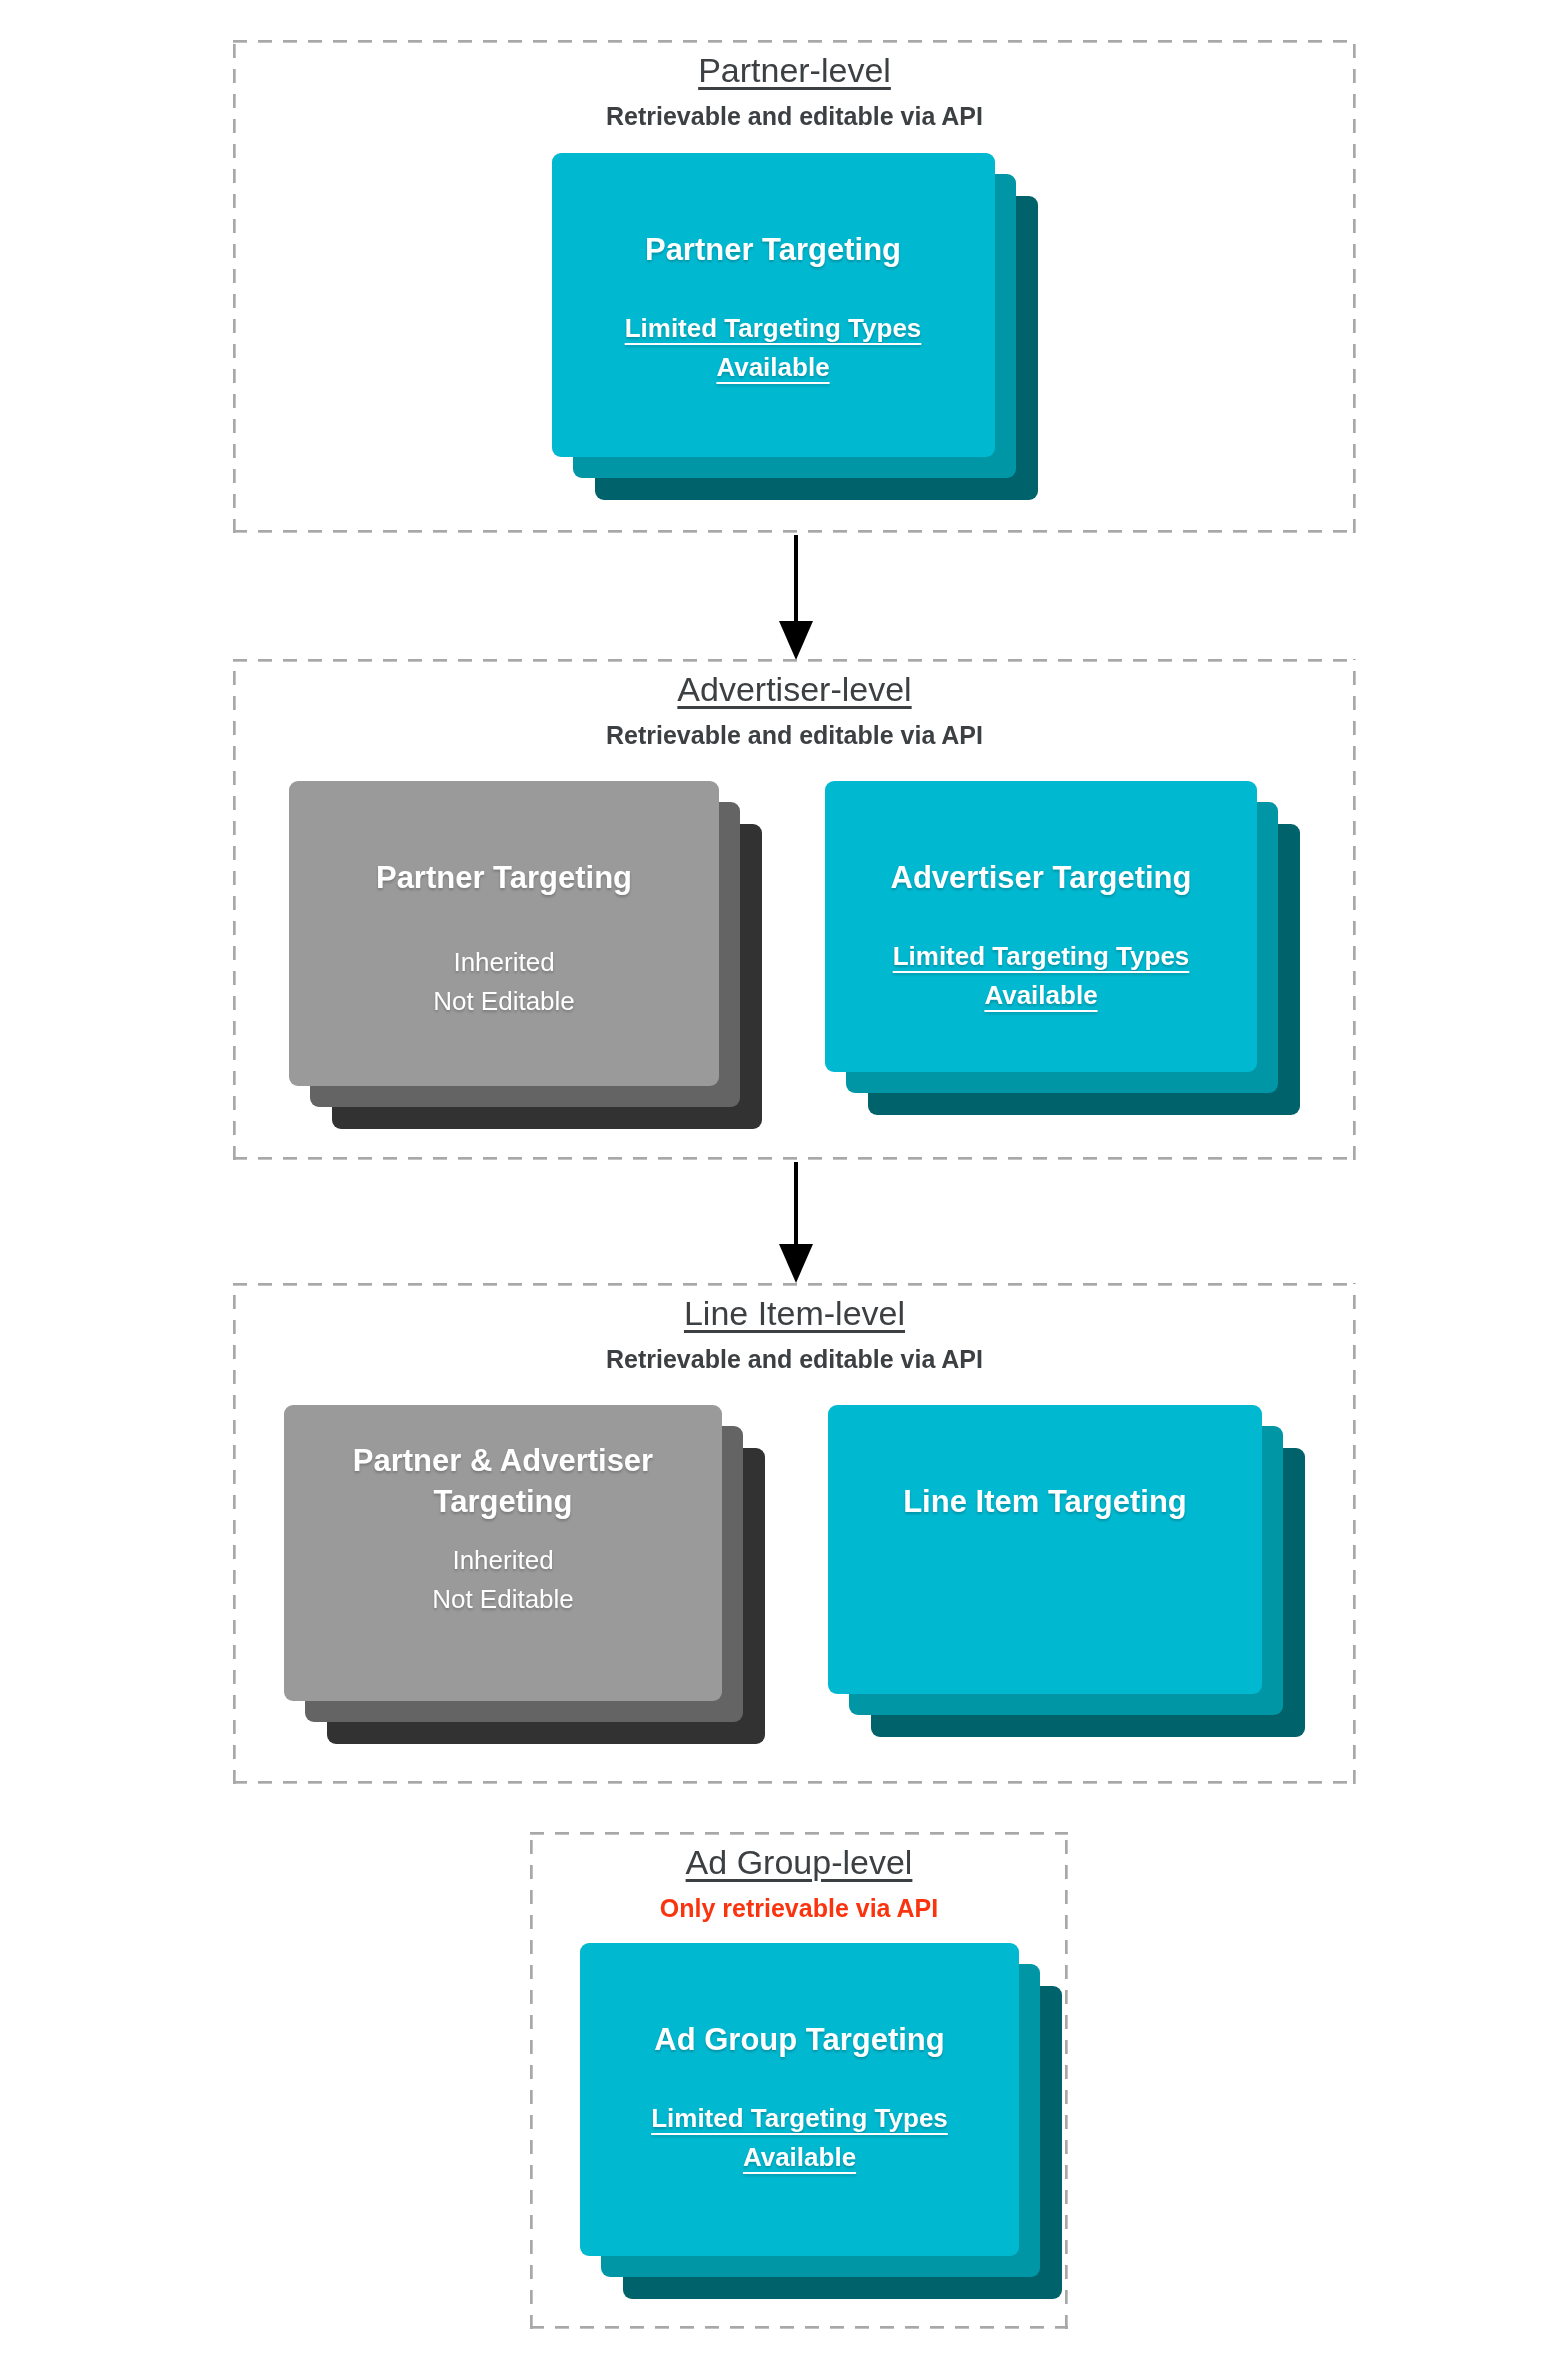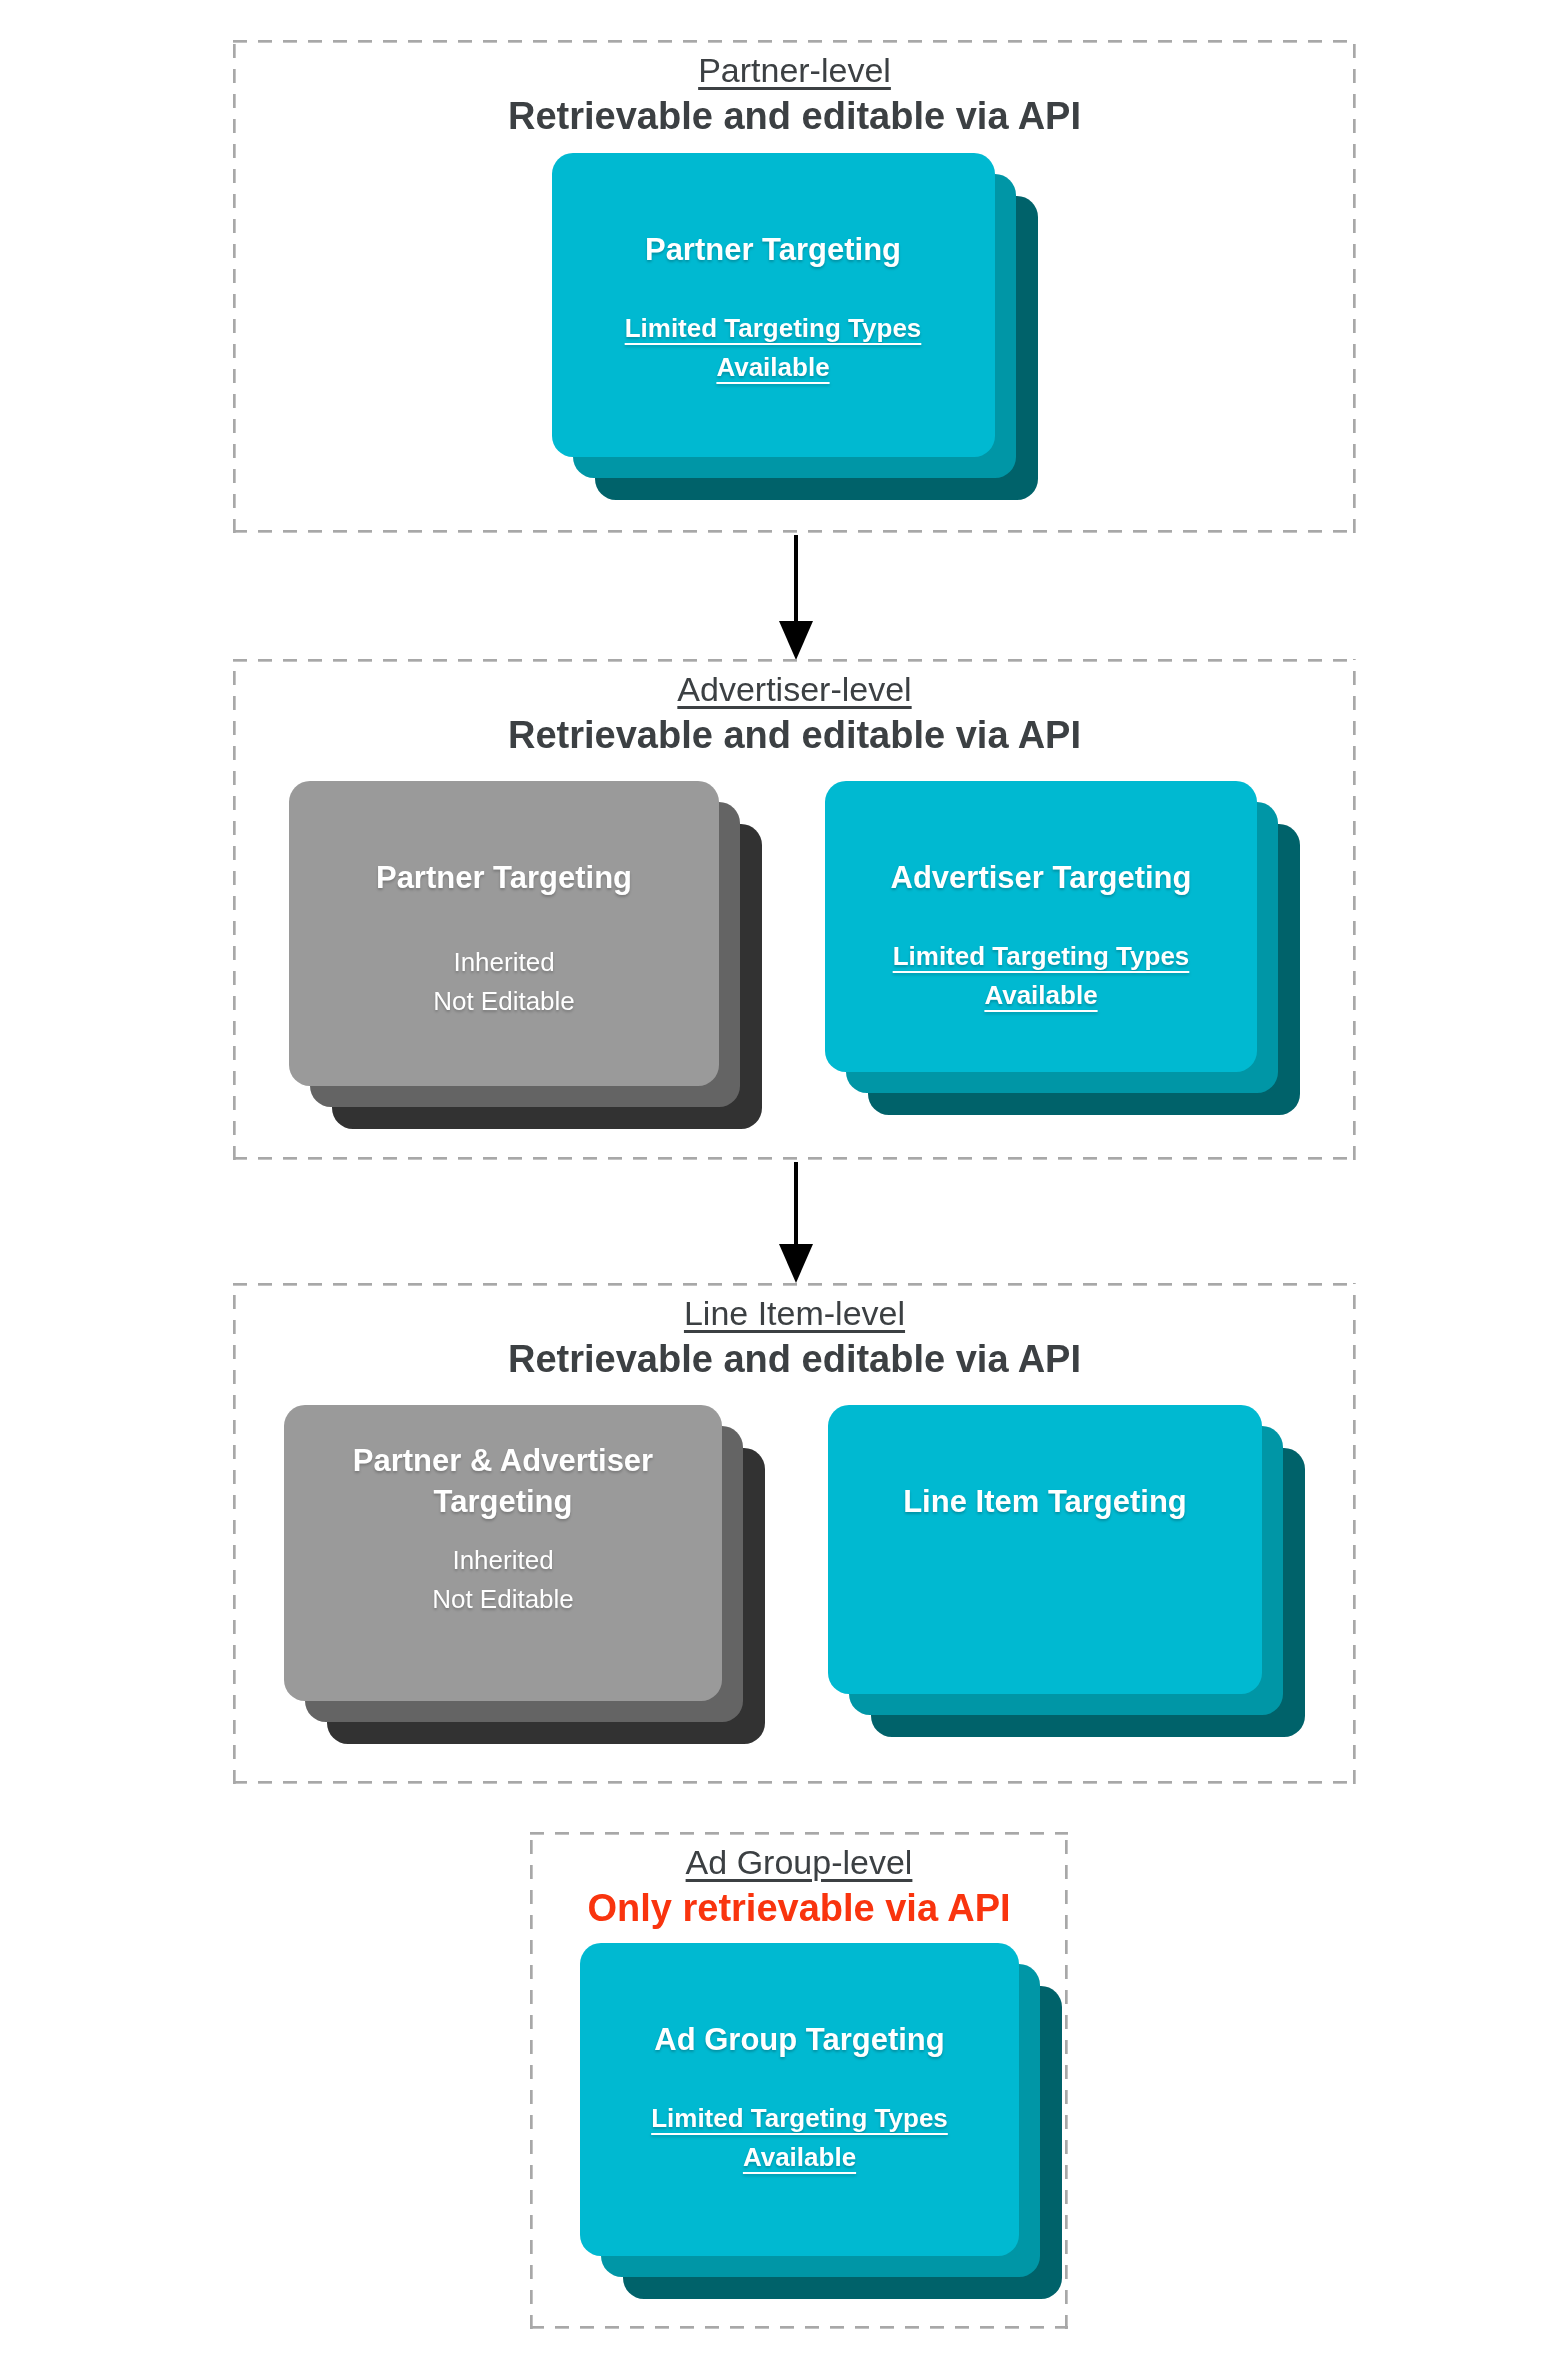--- a/index.html
+++ b/index.html
@@ -22,29 +22,29 @@
   }
   #sec-partner    { left:233px; top:40px;   width:1123px; height:493px; }
   #sec-advertiser { left:233px; top:659px;  width:1123px; height:501px; }
   #sec-lineitem   { left:233px; top:1283px; width:1123px; height:501px; }
   #sec-adgroup    { left:530px; top:1832px; width:538px;  height:497px; }
 
   .sec-title {
     margin-top:9px; font-size:34px; line-height:43px; color:#3c4043;
     text-decoration:underline; text-decoration-thickness:2.7px; text-underline-offset:5.4px;
   }
-  .sec-subtitle { margin-top:3.6px; font-size:38px; line-height:41px; font-weight:bold; color:#3c4043; }
+  .sec-subtitle { margin-top:3.6px; font-size:25px; line-height:41px; font-weight:bold; color:#3c4043; }
   .sec-subtitle.red { color:#f9340e; }
 
   .cards-row { display:flex; gap:63px; }
   .mt18 { margin-top:16px; } .mt28 { margin-top:25px; } .mt16 { margin-top:14.3px;margin-left:44px; }
 
   
   .stack { position:relative; width:calc(var(--w) + 43px); height:calc(var(--h) + 43px); }
-  .stack > div { position:absolute; width:var(--w); height:var(--h); border-radius:21px; }
+  .stack > div { position:absolute; width:var(--w); height:var(--h); border-radius:9px; }
   .stack .l3 { left:43px; top:43px; }
   .stack .l2 { left:21.4px; top:21.4px; }
   .stack .l1 {
     left:0; top:0; display:flex; flex-direction:column; align-items:center;
     text-align:center; color:#ffffff; box-sizing:border-box;
   }
   .teal .l1 { background:#00b9d1; }
   .teal .l2 { background:#0096a6; }
   .teal .l3 { background:#00626a; }
   .gray .l1 { background:#9a9a9a; }

